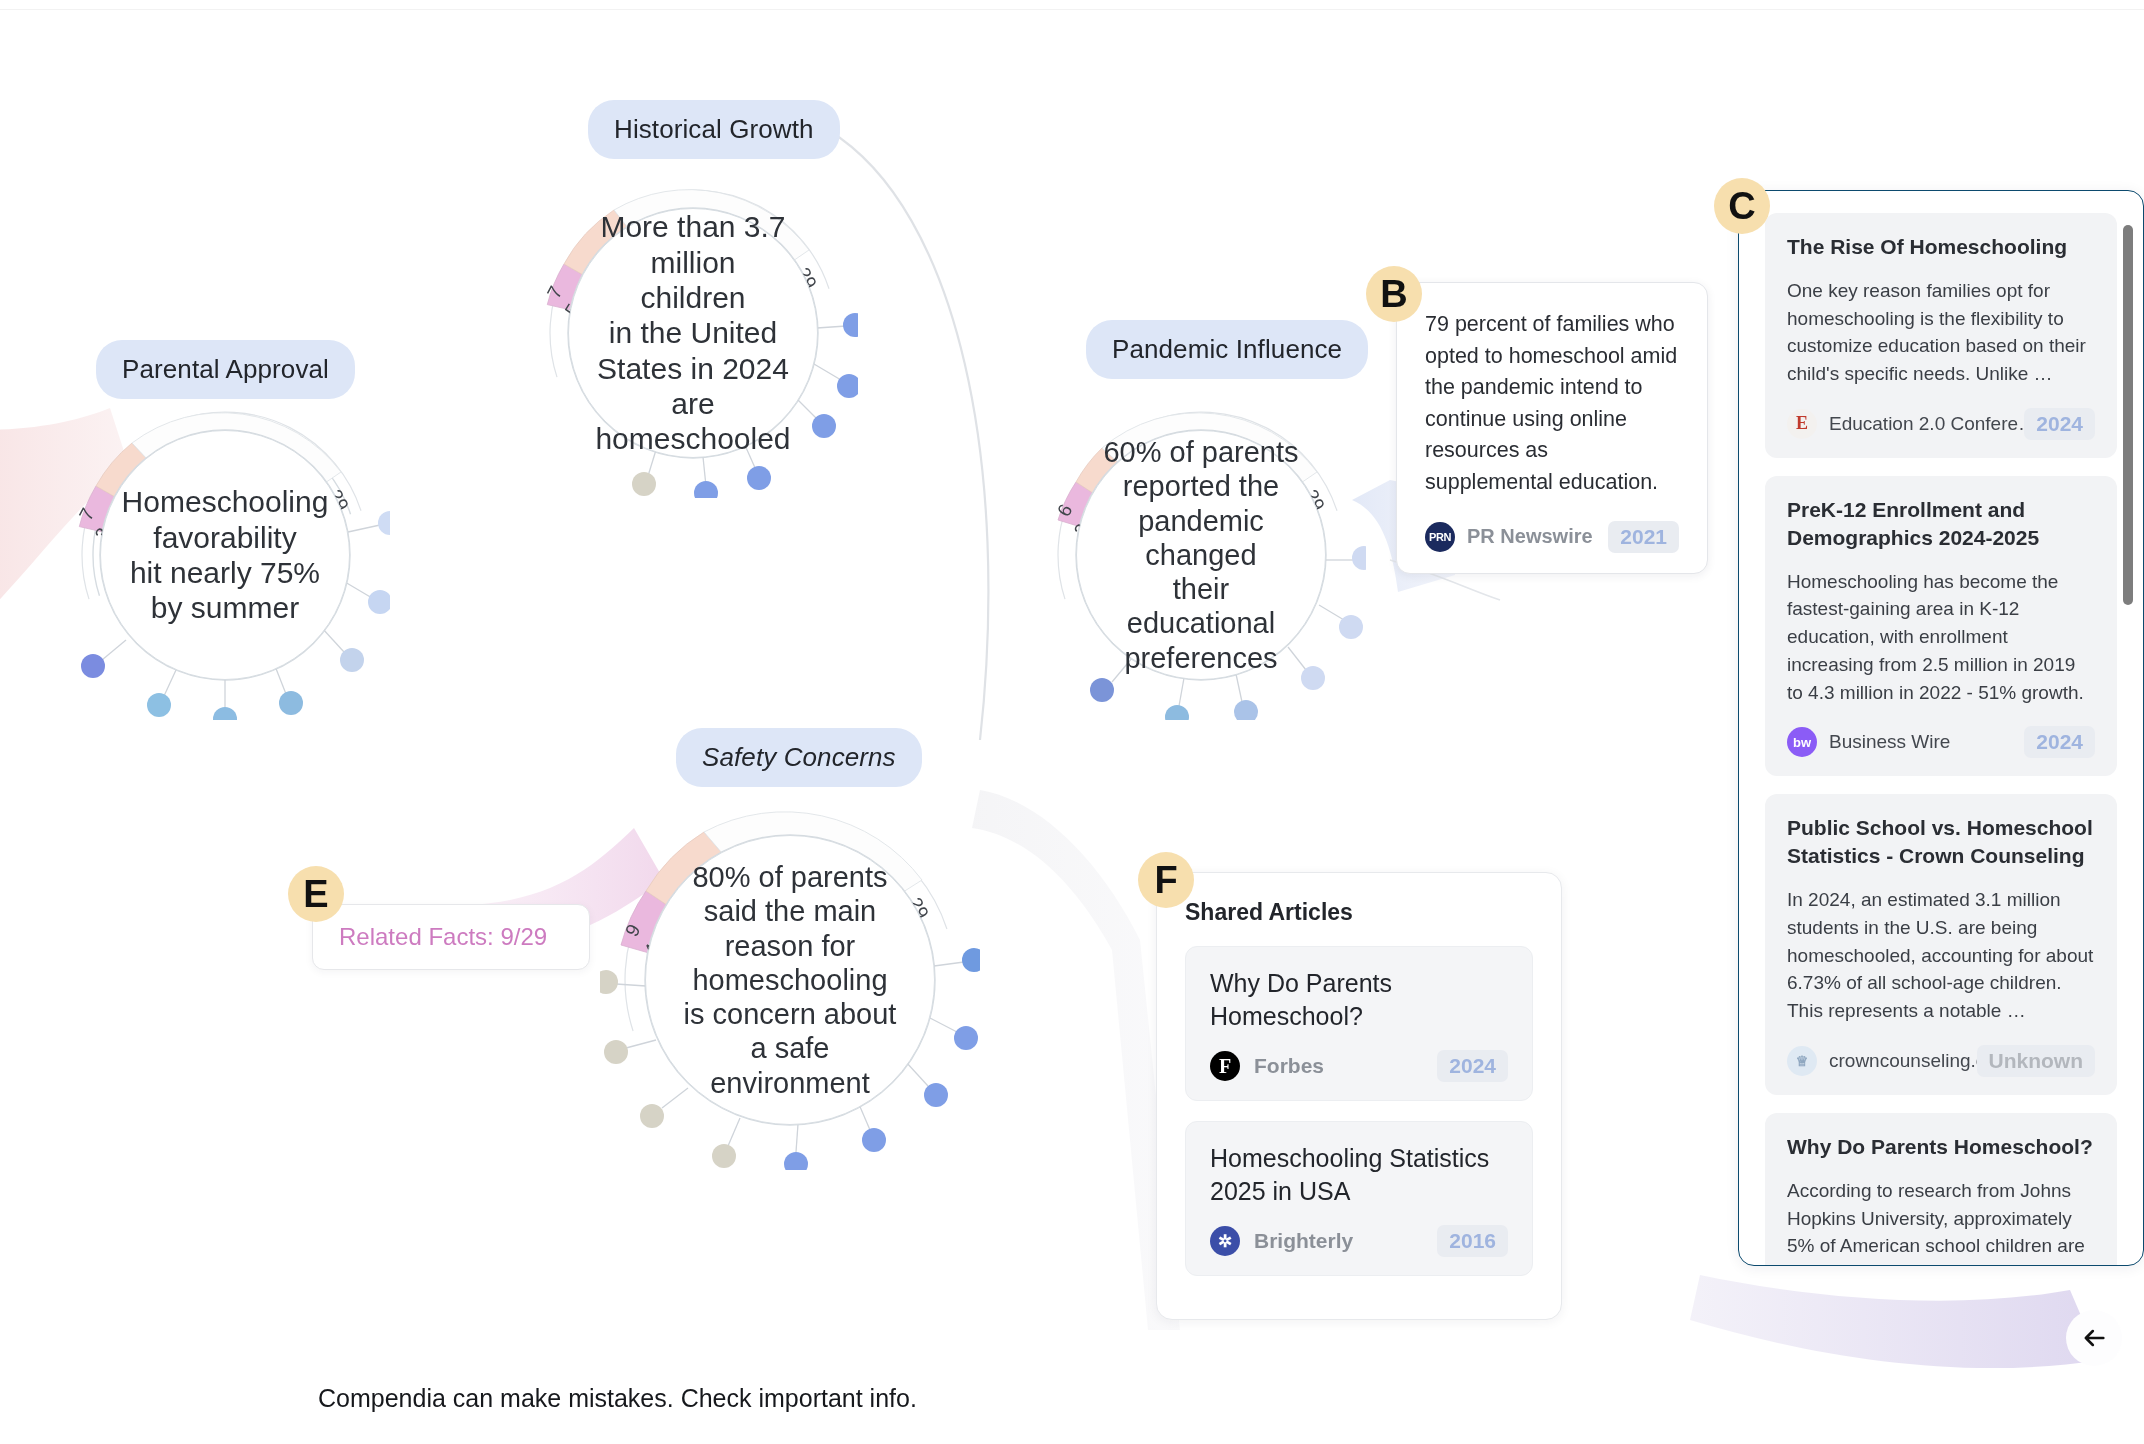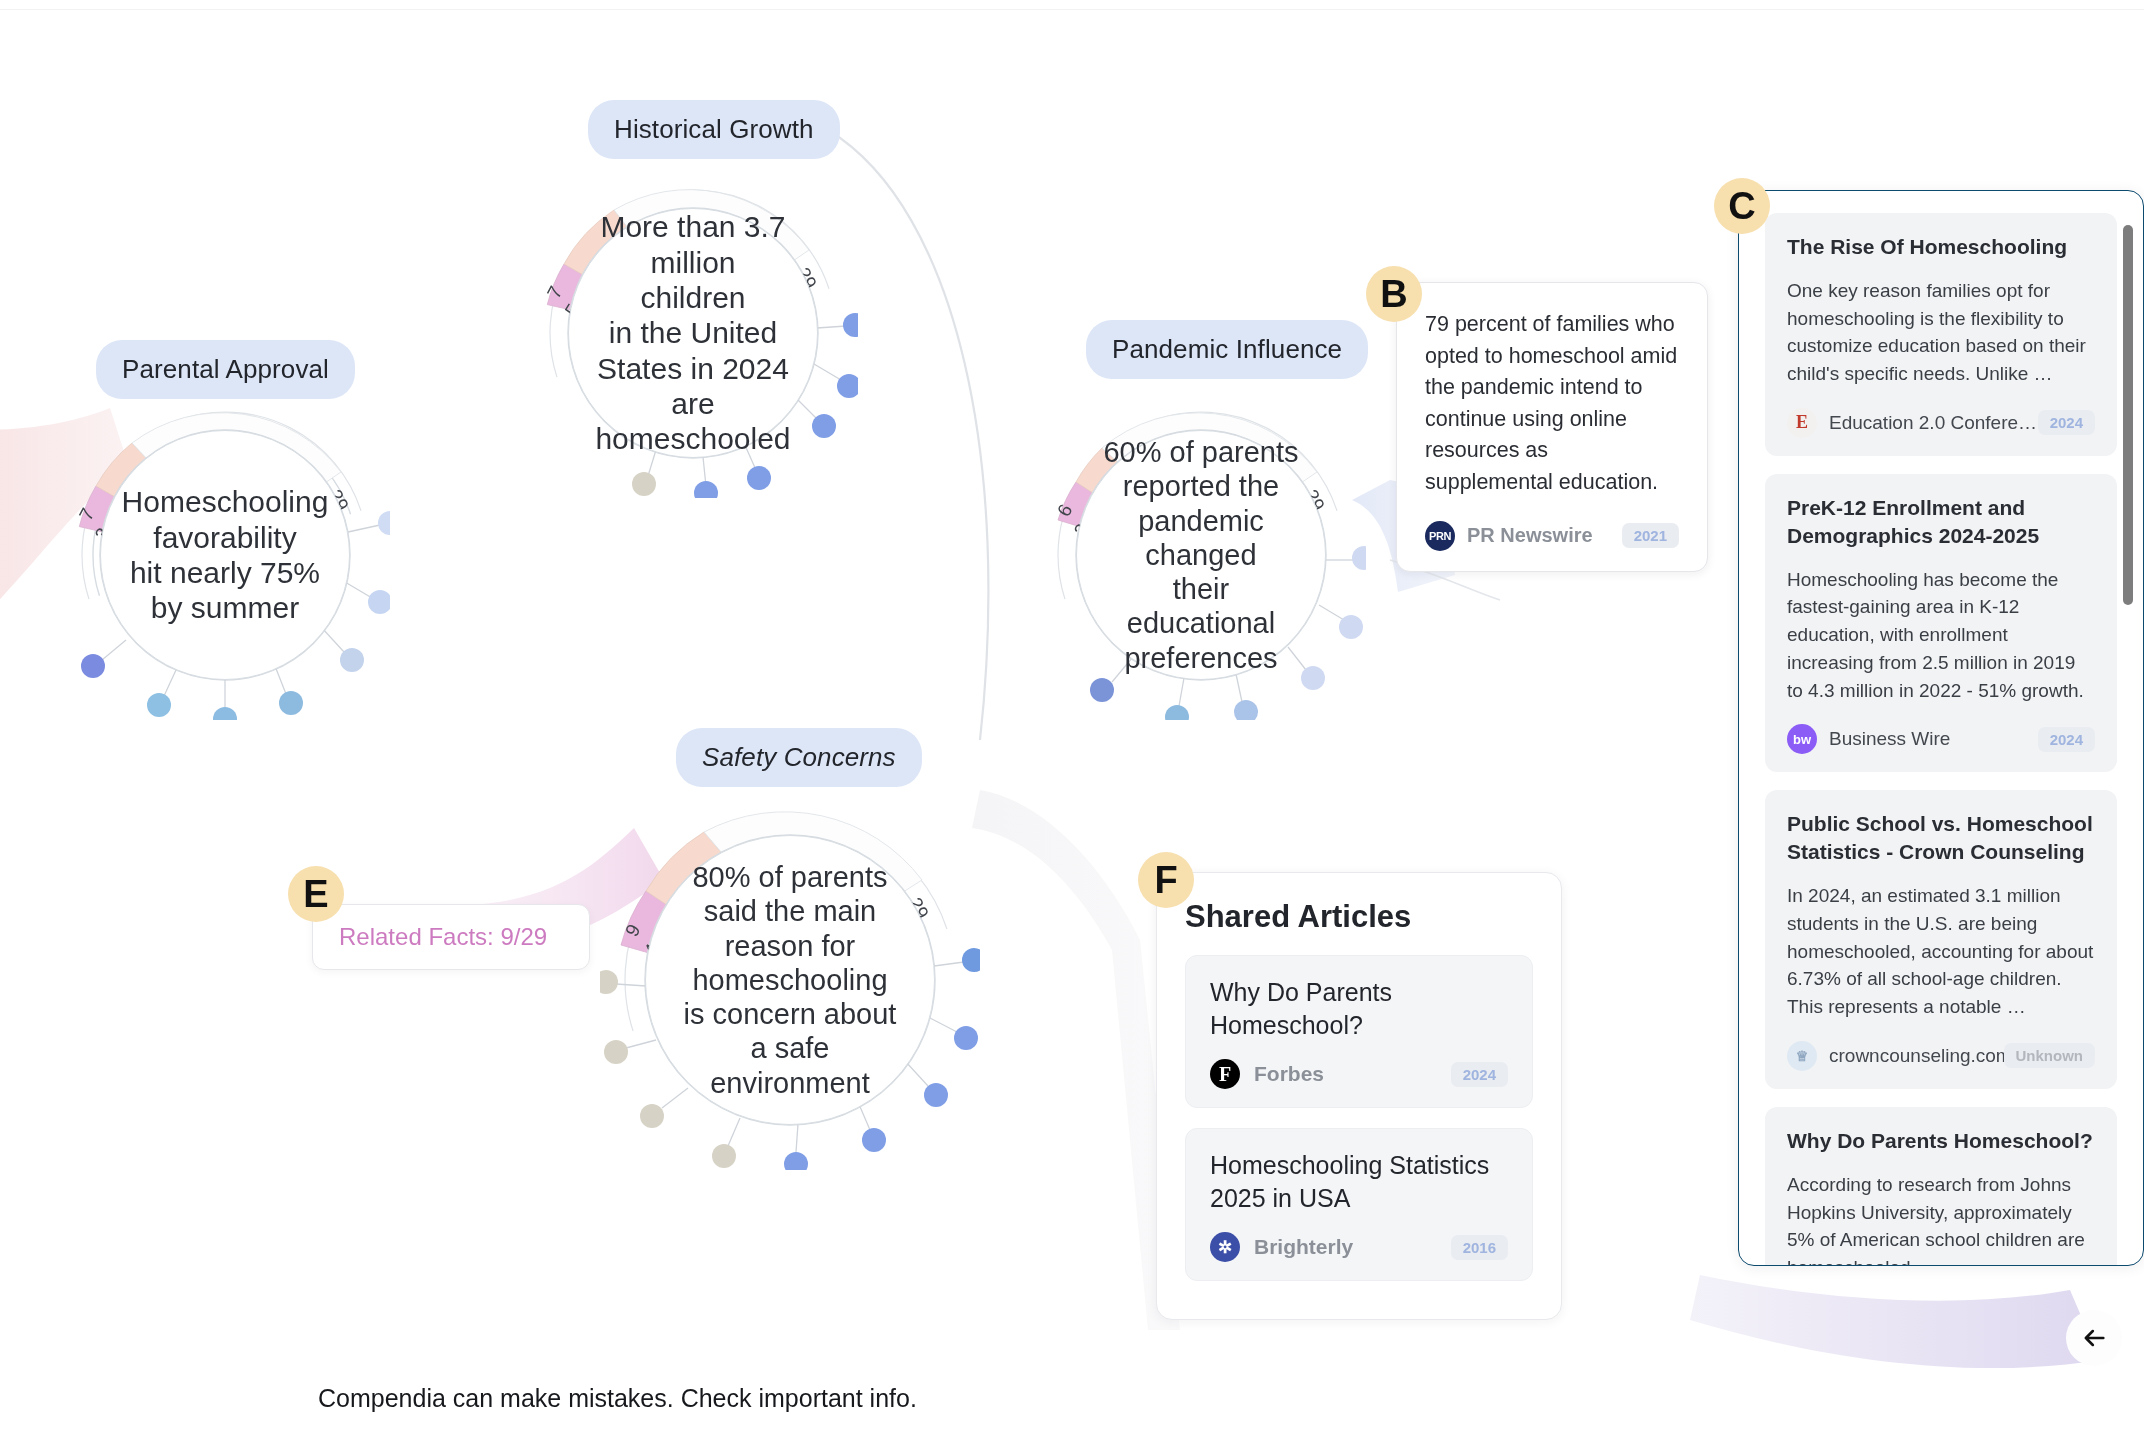--- a/index.html
+++ b/index.html
@@ -68,21 +68,21 @@
     border: 1px solid #e4e6ea;
     border-radius: 14px;
     box-shadow: 0 2px 10px rgba(30,35,50,.07);
     padding: 26px 28px 20px 28px;
     z-index: 60;
   }
   .fact-card .txt { font-size: 21.5px; line-height: 1.47; color: #2a2d33; }
   .src-row { display: flex; align-items: center; margin-top: 22px; }
   .src-name { font-size: 20px; color: #8b9098; font-weight: 700; margin-left: 12px; flex: 1; }
   .year-chip {
-    font-size: 15px; font-weight: 700; color: #9fb4df;
+    font-size: 21px; font-weight: 700; color: #9fb4df;
     background: #e9ecf1; border-radius: 7px; padding: 4px 12px;
   }
   .year-chip.unknown { color: #b3b7bd; }
 
   
   .fav { width: 30px; height: 30px; border-radius: 50%; flex: 0 0 30px;
          display:flex; align-items:center; justify-content:center;
          font-size: 17px; font-weight: 700; color:#fff; overflow:hidden; }
   .fav.prn  { background: #1b2a5e; font-size: 11px; letter-spacing:-.4px; }
   .fav.forbes { background: #000; font-family: "Liberation Serif", serif; font-size: 20px; }
@@ -118,21 +118,21 @@
   
   .shared-panel {
     position: absolute;
     background: #fff;
     border: 1px solid #e7e9ec;
     border-radius: 16px;
     box-shadow: 0 2px 12px rgba(30,35,50,.06);
     z-index: 60;
     padding: 26px 28px;
   }
-  .shared-head { font-size: 31px; font-weight: 700; color: #22252b; }
+  .shared-head { font-size: 23px; font-weight: 700; color: #22252b; }
   .shared-card {
     background: #f4f5f7; border: 1px solid #eceef1;
     border-radius: 12px; padding: 20px 24px 18px 24px; margin-top: 20px;
   }
   .shared-title { font-size: 25px; color: #22252b; line-height: 1.3; }
   .shared-foot { display:flex; align-items:center; margin-top: 18px; }
   .shared-src { font-size: 21px; font-weight: 700; color: #8b9098; margin-left: 14px; flex: 1; }
 
   
   .related-box {

